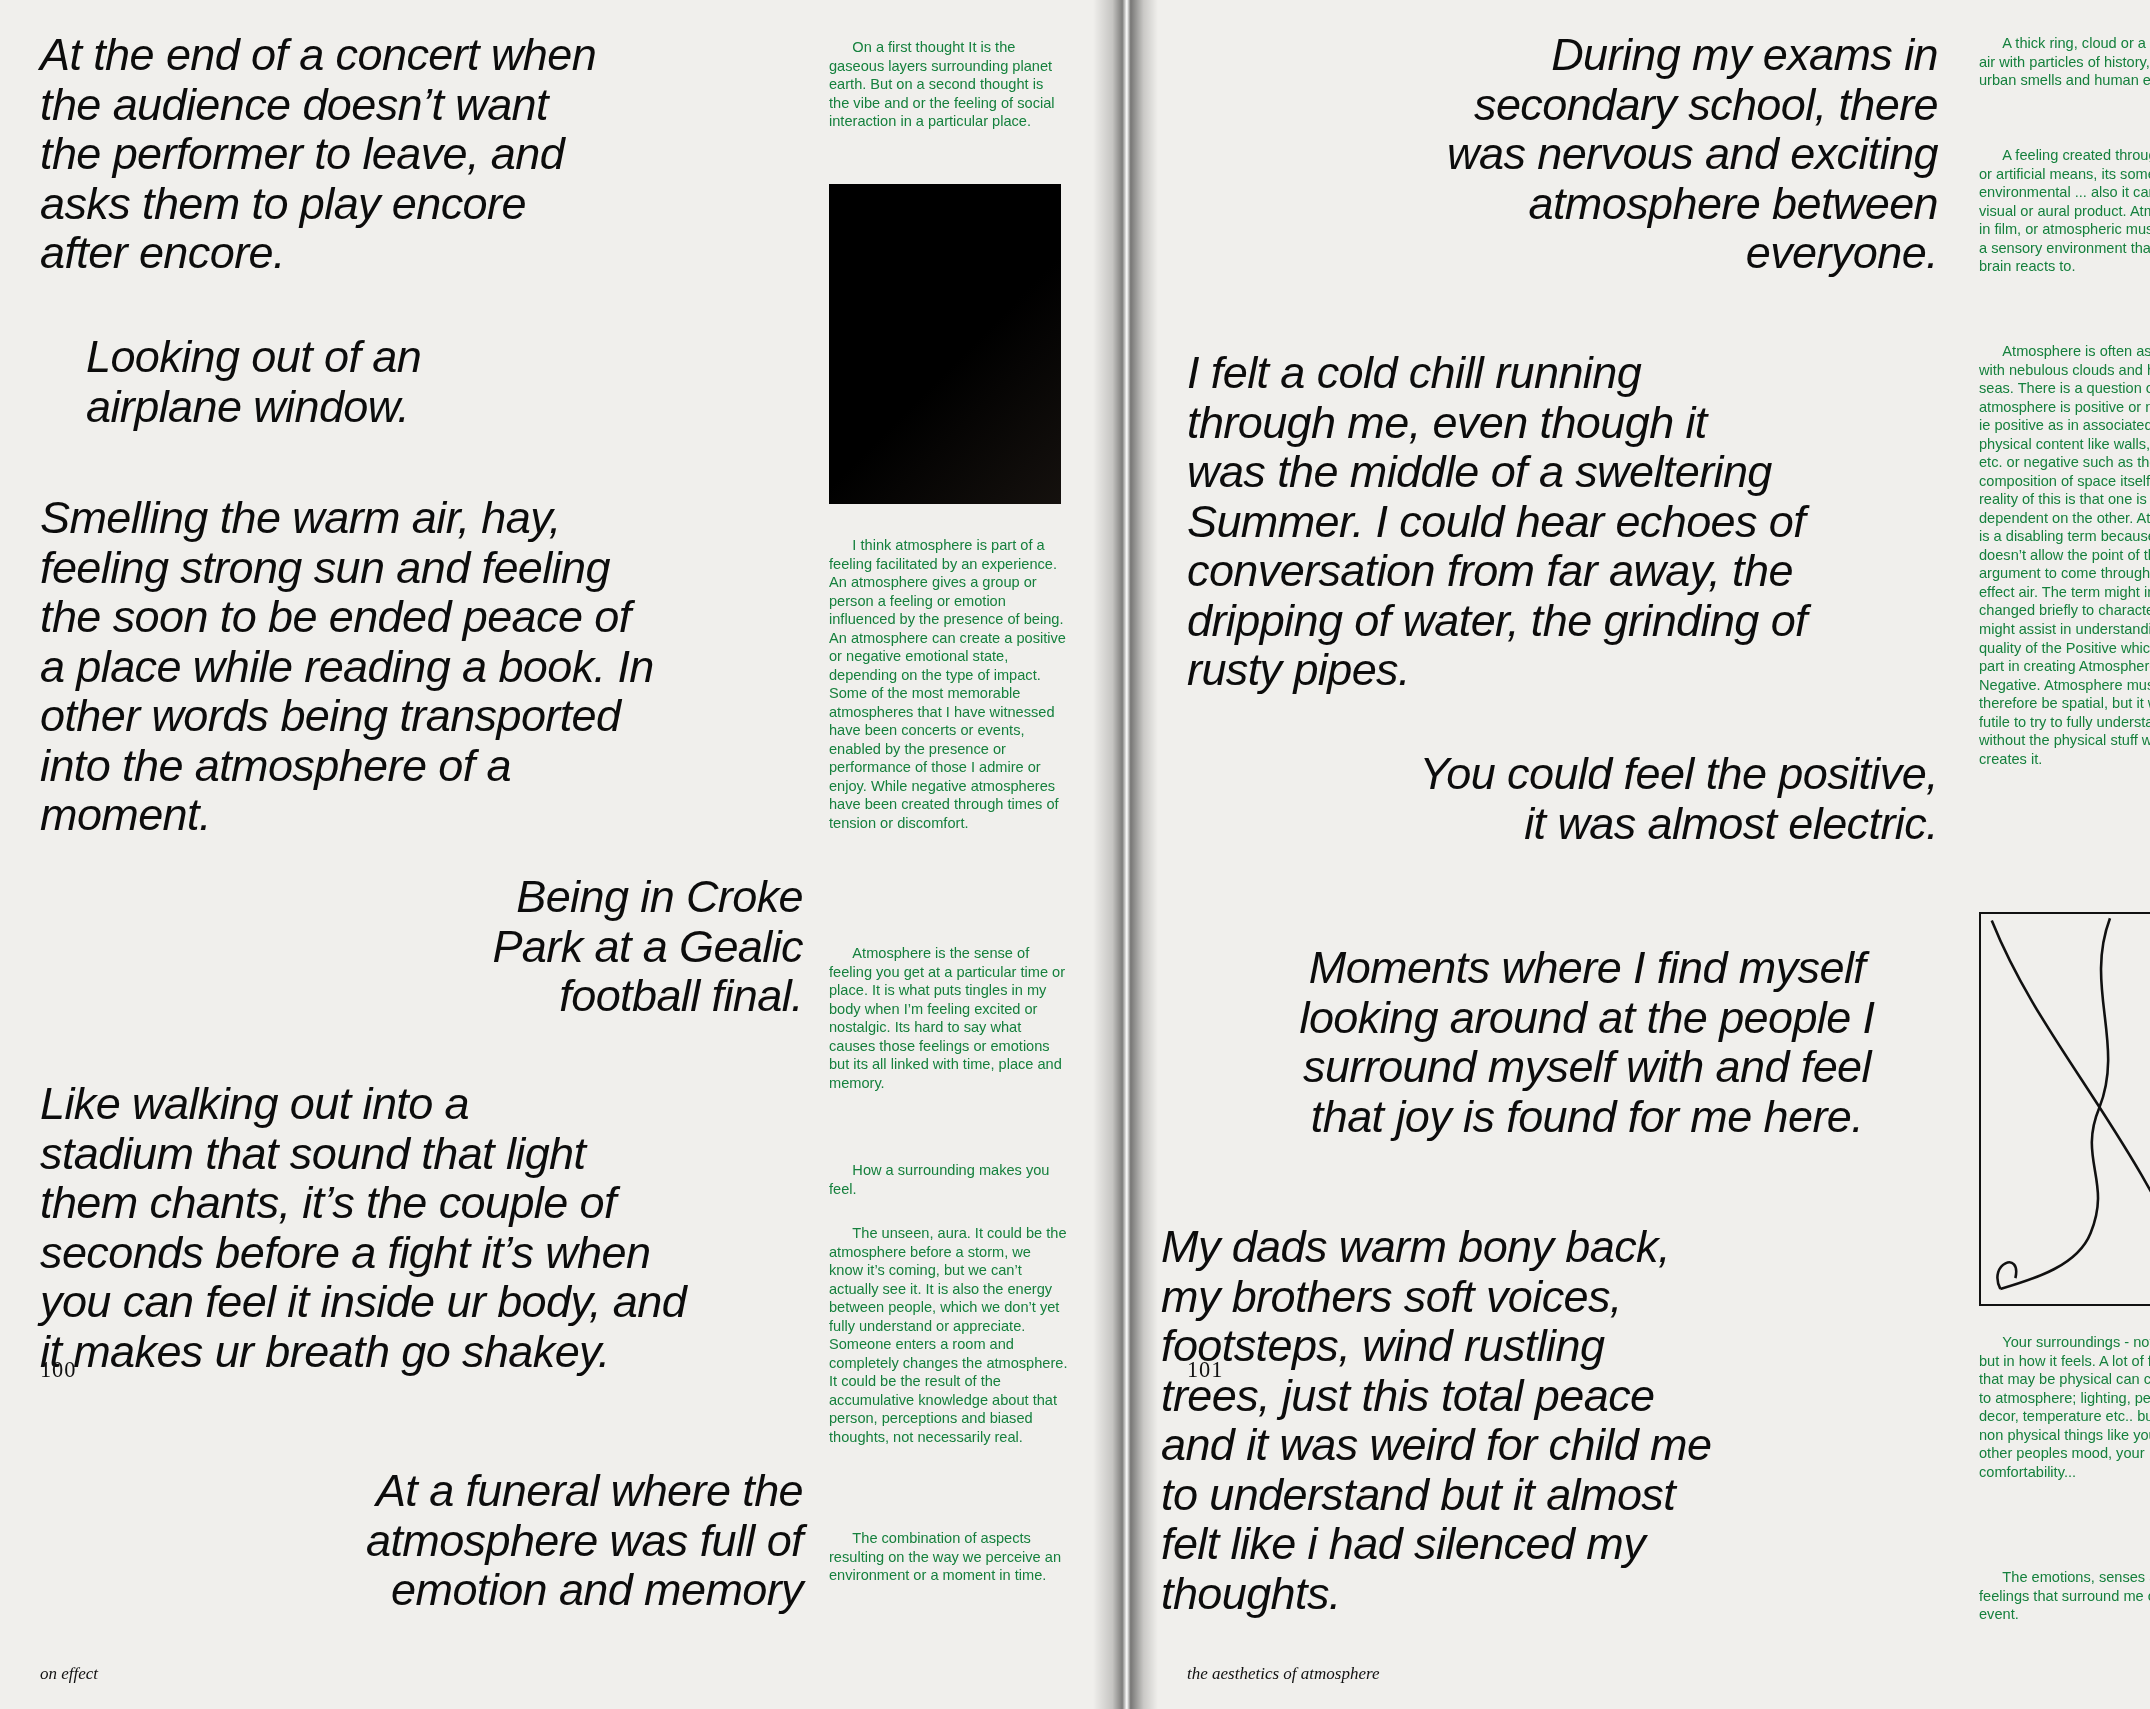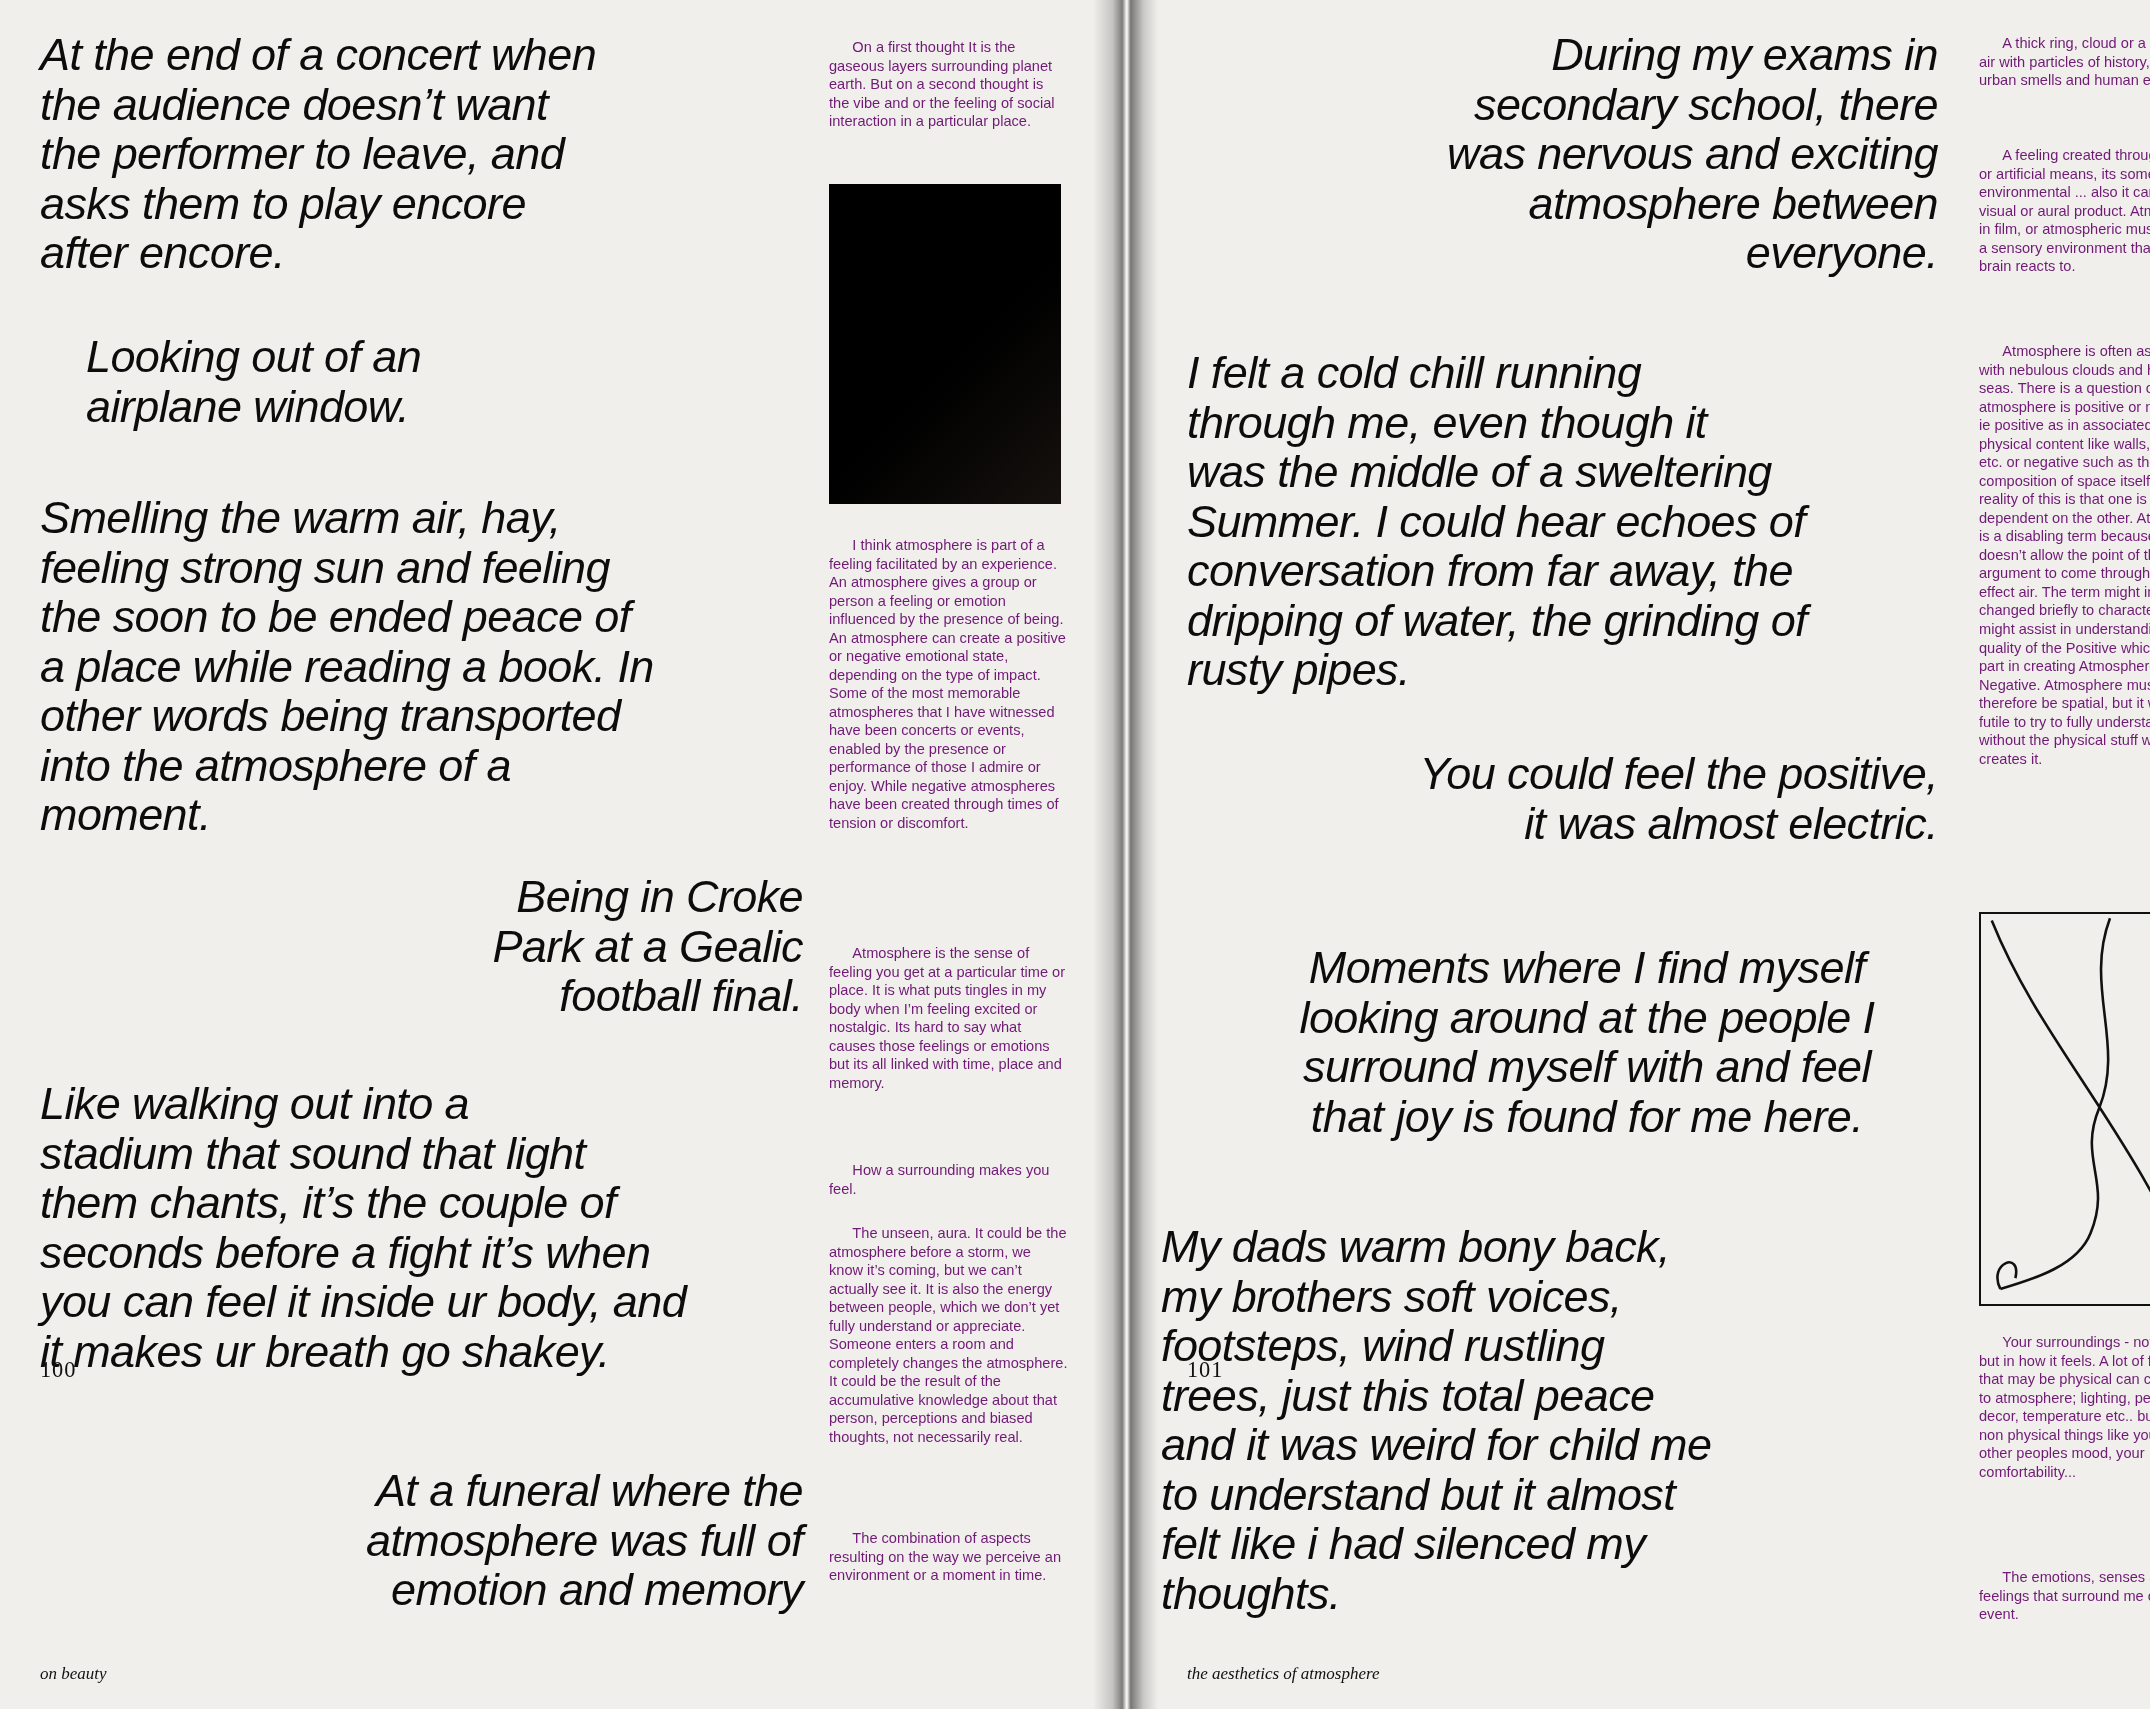--- a/index.html
+++ b/index.html
@@ -31,21 +31,21 @@
   .qr2{left:1187px;top:348px;width:800px;text-align:left}
   .qr3{left:1161px;top:749px;width:777px;text-align:right}
   .qr4{left:1187px;top:943px;width:800px;text-align:center}
   .qr5{left:1161px;top:1222px;width:777px;}
 
   
   .small{
     position:absolute;
     font-size:14.6px;
     line-height:1.27;
-    color:#701a75;
+    color:#15803d;
     text-align:left;
   }
   .small p{margin:0;text-indent:1.6em;}
   .cl-p1{left:829px;top:38px;width:232px}
   .cl-p2{left:829px;top:536px;width:239px}
   .cl-p3{left:829px;top:944px;width:239px}
   .cl-p4{left:829px;top:1161px;width:239px}
   .cl-p5{left:829px;top:1224px;width:239px}
   .cl-p6{left:829px;top:1529px;width:239px}
 
@@ -147,21 +147,21 @@
       <p>How a surrounding makes you feel.</p>
     </div>
   <div class="small cl-p5">
       <p>The unseen, aura.  It could be the atmosphere before a storm, we know it’s coming, but we can’t actually see it.  It is also the energy between people, which we don’t yet fully understand or appreciate.  Someone enters a room and completely changes the atmosphere.  It could be the result of the accumulative knowledge about that person, perceptions and biased thoughts, not necessarily real.</p>
     </div>
   <div class="small cl-p6">
       <p>The combination of aspects resulting on the way we perceive an environment or a moment in time.</p>
     </div>
 
   <div class="page-number pn-left">100</div>
-  <div class="footer ft-left">on beauty</div>
+  <div class="footer ft-left">on effect</div>
 </div>
 
 <div class="spine"></div>
 
 <div>
 
   <div class="quote qr1">During my exams in
 secondary school, there
 was nervous and exciting
 atmosphere between

